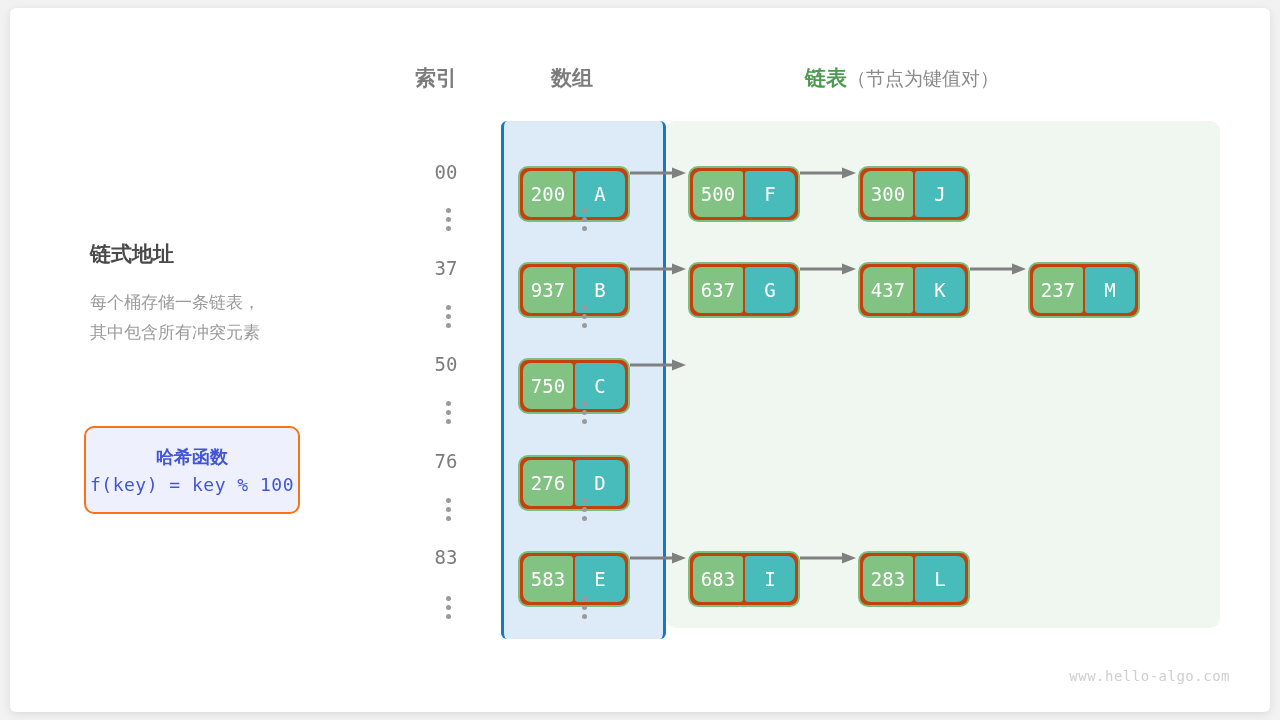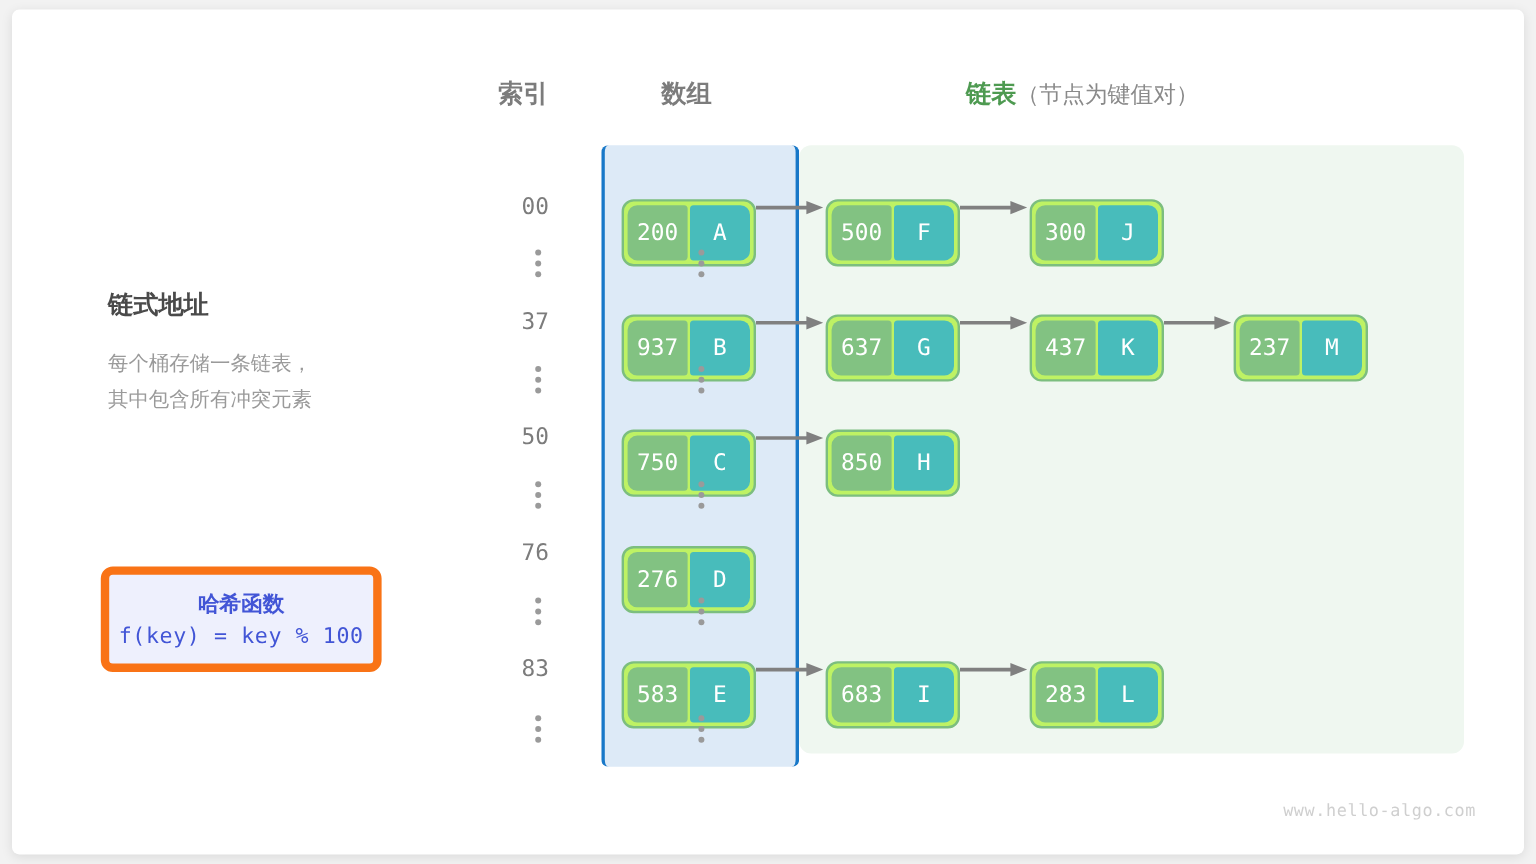--- a/index.html
+++ b/index.html
@@ -50,23 +50,23 @@
     left: 80px; top: 280px;
     width: 270px;
     font-size: 17px;
     line-height: 30px;
     color: #9a9a9a;
   }
 
   
   #hash-box {
     position: absolute;
-    left: 74px; top: 464px;
-    width: 234px; height: 88px;
-    border: 7px solid #f97316;
+    left: 74px; top: 418px;
+    width: 216px; height: 88px;
+    border: 2px solid #f97316;
     border-radius: 10px;
     background: #eef0fd;
     box-sizing: border-box;
     display: flex;
     flex-direction: column;
     align-items: center;
     justify-content: center;
   }
   #hash-title {
     font-size: 18px;
@@ -123,21 +123,21 @@
     left: 508px;
     top: 0;
     height: 62px;
     display: flex;
     align-items: center;
   }
 
   
   .node {
     border: 2px solid #7cbe7f;
-    background: #bef264;
+    background: #c2410c;
     border-radius: 10px;
     padding: 3px;
     display: flex;
     box-sizing: border-box;
     flex: 0 0 auto;
     margin-top: 44px;
   }
   .cell {
     width: 50px;
     height: 46px;
@@ -295,24 +295,20 @@
           <div class="node">
             <div class="cell key">750</div>
             <div class="cell val">C</div>
           </div>
           <div class="arrow">
             <svg width="58" height="14" viewBox="0 0 58 14">
               <line x1="0" y1="7" x2="44" y2="7" stroke="#808080" stroke-width="3"></line>
               <polygon points="42,1.5 56,7 42,12.5" fill="#808080"></polygon>
             </svg>
           </div>
-          <div class="node">
-            <div class="cell key">850</div>
-            <div class="cell val">H</div>
-          </div>
         </div>
       </div>
       <div class="row" style="top: 422px;">
         <div class="row-index">76</div>
         <div class="chain">
           <div class="node">
             <div class="cell key">276</div>
             <div class="cell val">D</div>
           </div>
         </div>

